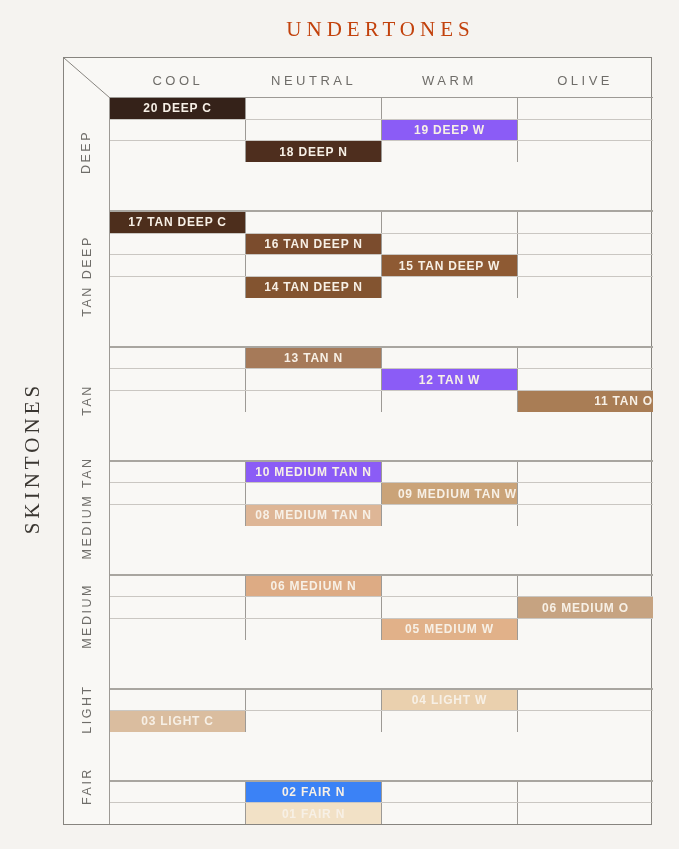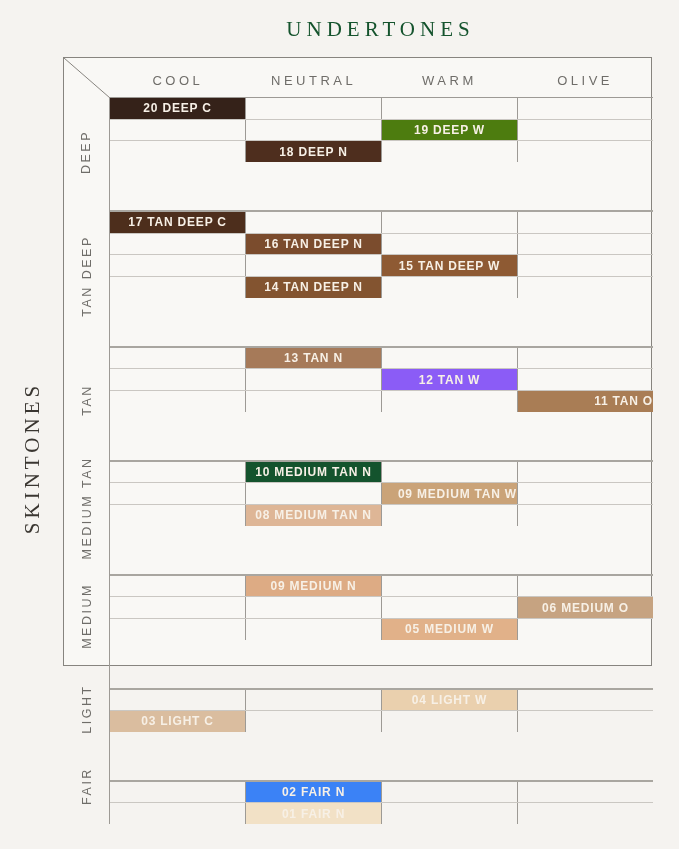--- a/index.html
+++ b/index.html
@@ -11,37 +11,37 @@
     font-family: "Liberation Sans", sans-serif;
     overflow: hidden;
   }
   .chart-title {
     position: absolute;
     left: 109px; top: 17px; width: 543px;
     text-align: center;
     font-family: "Liberation Serif", serif;
     font-size: 21px;
     letter-spacing: 5px;
-    color: #14532d;
+    color: #c2410c;
     font-weight: 400;
   }
   .side-title {
     position: absolute;
     left: 32px; top: 458px;
     transform: translate(-50%, -50%) rotate(-90deg);
     white-space: nowrap;
     font-family: "Liberation Serif", serif;
     font-size: 21px;
     letter-spacing: 4px;
     color: #3a3631;
   }
   .table-wrap {
     position: absolute;
     left: 63px; top: 57px;
-    width: 589px; height: 609px;
+    width: 589px; height: 768px;
     box-sizing: border-box;
     border: 1px solid #87847f;
     background: #f9f8f5;
   }
   .corner-diag {
     position: absolute; left: 0; top: 0;
     width: 46px; height: 40px;
     pointer-events: none;
   }
   .header-row {
@@ -169,21 +169,21 @@
           <div class="cell colfirst swatch" style="background: rgb(53, 34, 25);">
             <span>20 DEEP C</span>
           </div>
           <div class="cell"></div>
           <div class="cell"></div>
           <div class="cell"></div>
         </div>
         <div class="row">
           <div class="cell colfirst"></div>
           <div class="cell"></div>
-          <div class="cell swatch" style="background: #4d7c0f;">
+          <div class="cell swatch" style="background: #8b5cf6;">
             <span>19 DEEP W</span>
           </div>
           <div class="cell"></div>
         </div>
         <div class="row">
           <div class="cell colfirst"></div>
           <div class="cell swatch" style="background: rgb(78, 46, 30);">
             <span>18 DEEP N</span>
           </div>
           <div class="cell"></div>
@@ -240,21 +240,21 @@
         <div class="row">
           <div class="cell colfirst"></div>
           <div class="cell"></div>
           <div class="cell"></div>
           <div class="cell swatch" style="background: rgb(169, 125, 85); justify-content: flex-end;">
             <span>11 TAN O</span>
           </div>
         </div>
         <div class="row group-start">
           <div class="cell colfirst"></div>
-          <div class="cell swatch" style="background: #14532d;">
+          <div class="cell swatch" style="background: #8b5cf6;">
             <span>10 MEDIUM TAN N</span>
           </div>
           <div class="cell"></div>
           <div class="cell"></div>
         </div>
         <div class="row">
           <div class="cell colfirst"></div>
           <div class="cell"></div>
           <div class="cell swatch" style="background: rgb(202, 163, 120); justify-content: flex-end;">
             <span>09 MEDIUM TAN W</span>
@@ -265,21 +265,21 @@
           <div class="cell colfirst"></div>
           <div class="cell swatch" style="background: rgb(222, 182, 150);">
             <span>08 MEDIUM TAN N</span>
           </div>
           <div class="cell"></div>
           <div class="cell"></div>
         </div>
         <div class="row group-start">
           <div class="cell colfirst"></div>
           <div class="cell swatch" style="background: rgb(221, 171, 132);">
-            <span>09 MEDIUM N</span>
+            <span>06 MEDIUM N</span>
           </div>
           <div class="cell"></div>
           <div class="cell"></div>
         </div>
         <div class="row">
           <div class="cell colfirst"></div>
           <div class="cell"></div>
           <div class="cell"></div>
           <div class="cell swatch" style="background: rgb(198, 163, 129);">
             <span>06 MEDIUM O</span>

